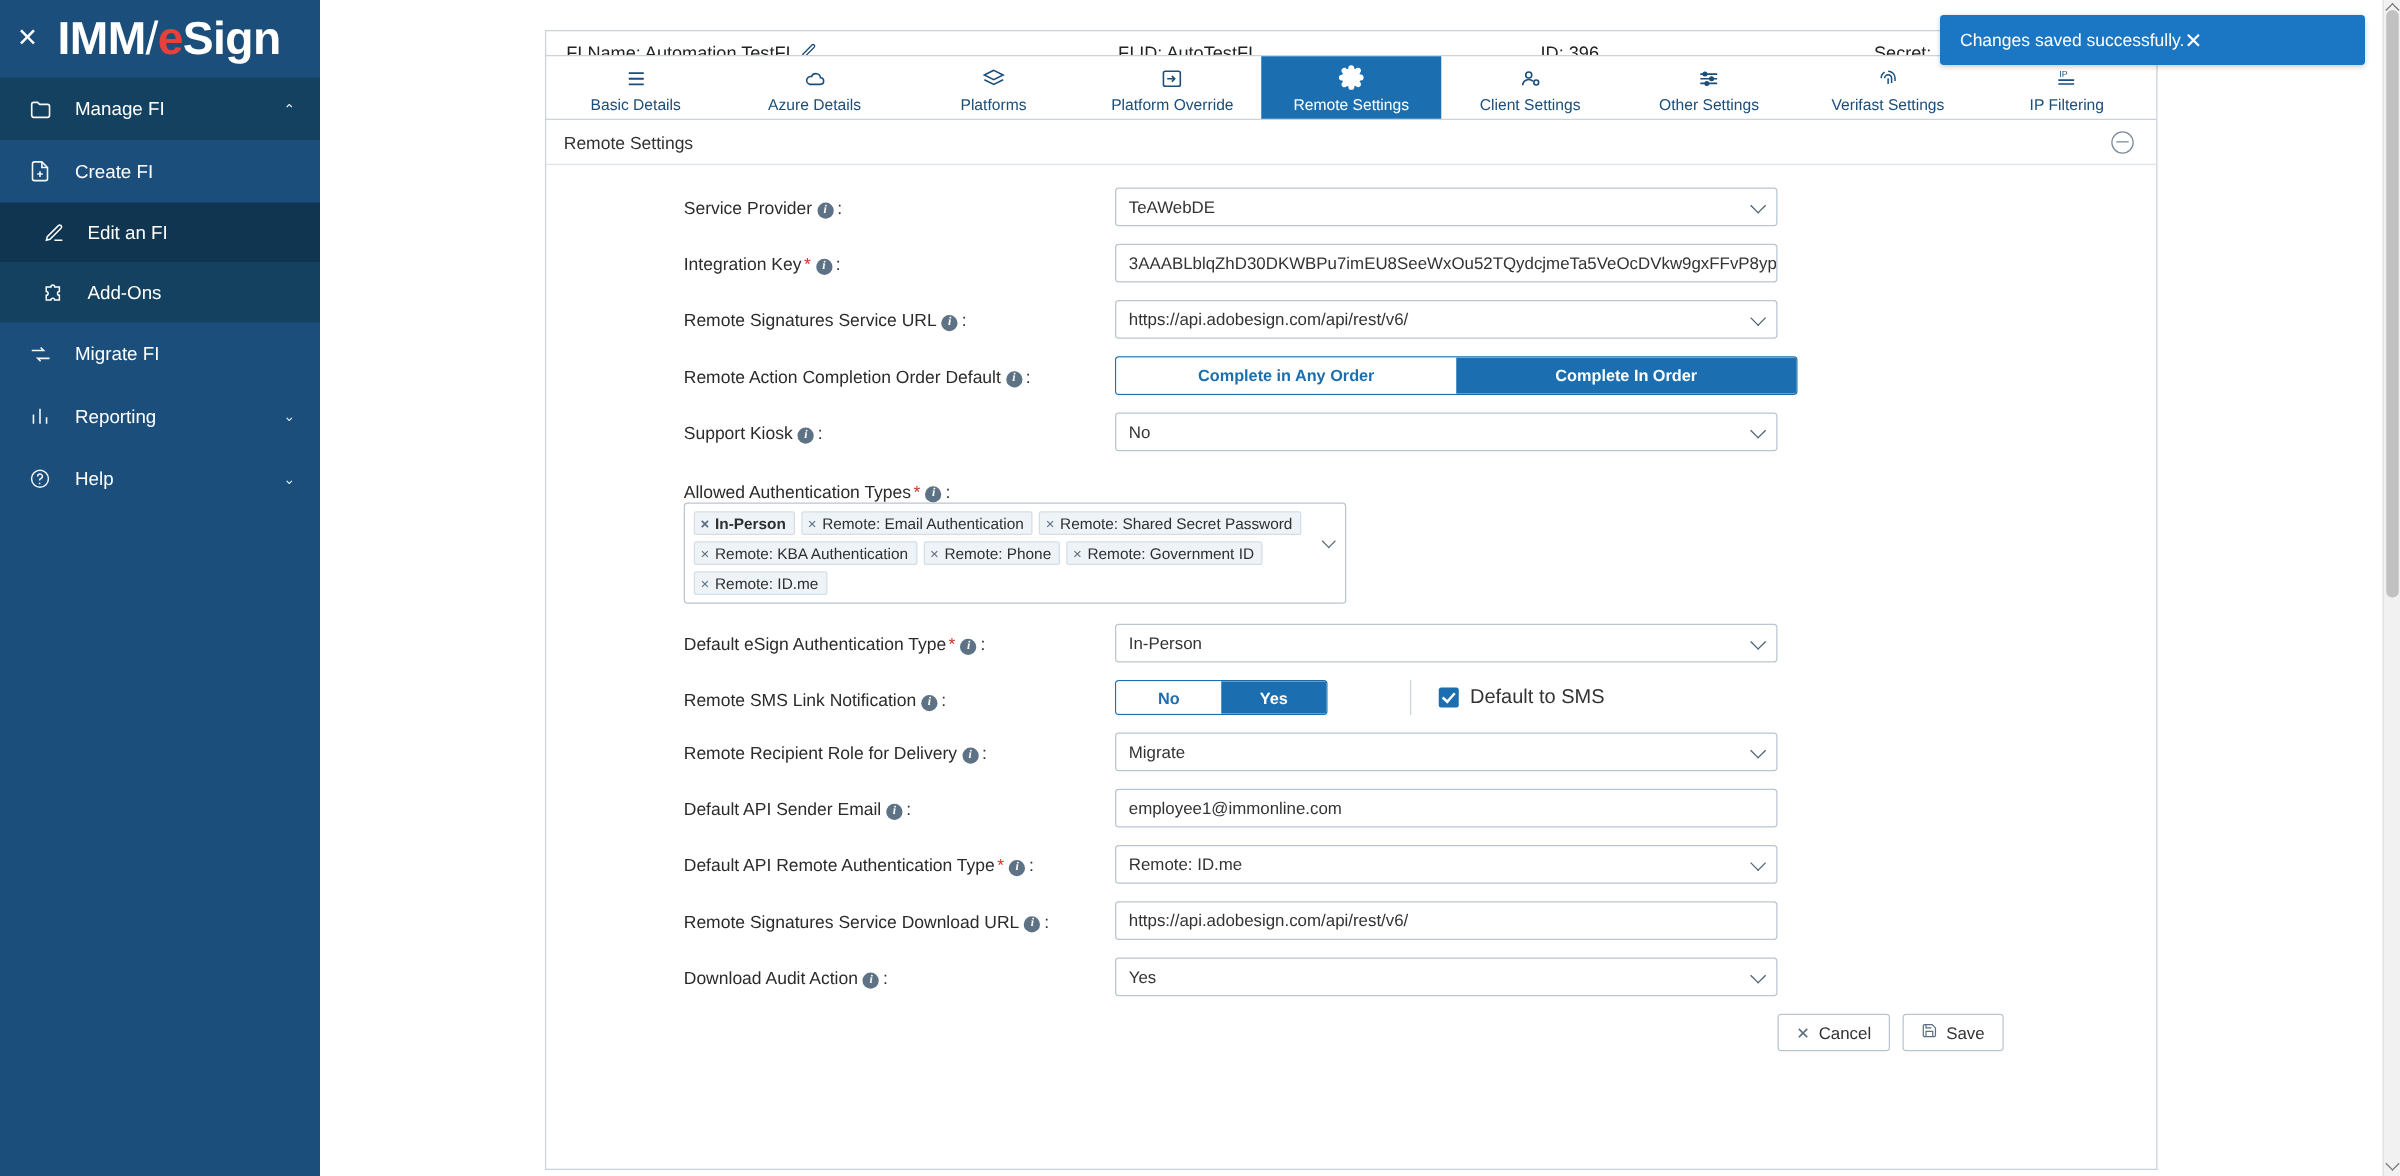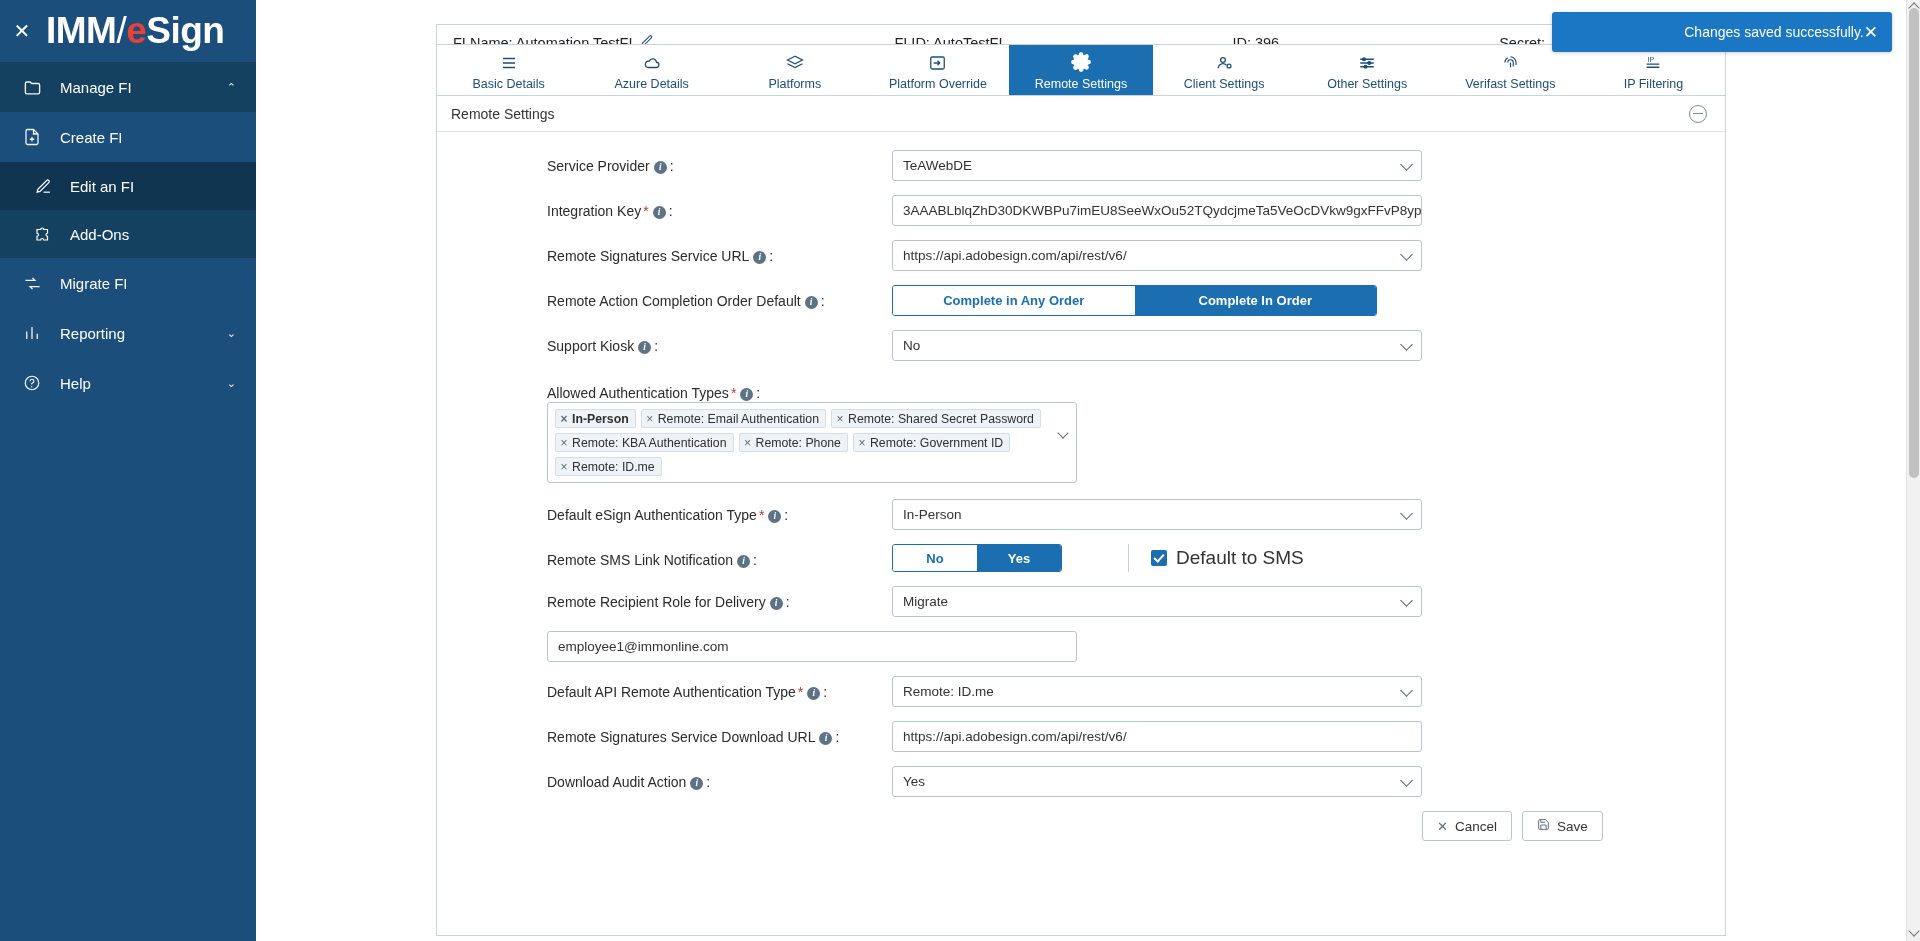--- a/index.html
+++ b/index.html
@@ -222,21 +222,21 @@
   .select .caret {
     position: absolute;
     right: 10px; top: 9px;
     width: 9px; height: 9px;
     border-right: 1.6px solid #4a6073;
     border-bottom: 1.6px solid #4a6073;
     transform: rotate(45deg);
   }
 
   .toggle-2 {
-    width: 485px; height: 31px;
+    width: 546px; height: 31px;
     display: flex;
     border: 1px solid #1b6fb0;
     border-radius: 3px;
     overflow: hidden;
   }
   .toggle-2 .opt {
     flex: 1;
     display: flex; align-items: center; justify-content: center;
     font-size: 13px;
     cursor: pointer;
@@ -275,21 +275,21 @@
     cursor: pointer;
   }
   .cbx::after {
     content: "";
     position: absolute; left: 5px; top: 2px;
     width: 4px; height: 8px;
     border-right: 2px solid #fff;
     border-bottom: 2px solid #fff;
     transform: rotate(42deg);
   }
-  .cbx-label { font-size: 19px; color: #333; margin-left: 9px; }
+  .cbx-label { font-size: 16px; color: #333; margin-left: 9px; }
 
   .multiselect {
     width: 530px;
     min-height: 62px;
     border: 1px solid #b9c6d1;
     border-radius: 3px;
     padding: 6px 26px 6px 7px;
     position: relative;
     display: flex; flex-wrap: wrap;
     align-content: flex-start;
@@ -341,21 +341,21 @@
 
   
   .toast {
     position: absolute;
     right: 28px; top: 12px;
     width: 340px; height: 40px;
     background: #1b77c4;
     color: #fff;
     border-radius: 3px;
     display: flex; align-items: center;
-    justify-content: flex-end;
+    justify-content: flex-start;
     padding: 0 14px 0 16px;
     font-size: 14px;
     box-shadow: 0 1px 4px rgba(0,0,0,.2);
     z-index: 50;
   }
   .toast .tclose { font-size: 17px; cursor: pointer; line-height: 1; }
 
   
   .scrollbar {
     position: absolute;
@@ -711,20 +711,23 @@
             </div>
             <div class="ctl">
               <div class="select">
                 <span>Migrate</span>
                 <span class="caret"></span>
               </div>
             </div>
           </div>
 
           <div class="row">
+            <div class="lbl">
+              <span>Default API Sender Email</span><span class="info">i</span><span>:</span>
+            </div>
             <div class="ctl">
               <div class="text-input">
                 <span>employee1@immonline.com</span>
               </div>
             </div>
           </div>
 
           <div class="row">
             <div class="lbl">
               <span>Default API Remote Authentication Type</span><span class="req">*</span><span class="info">i</span><span>:</span>

